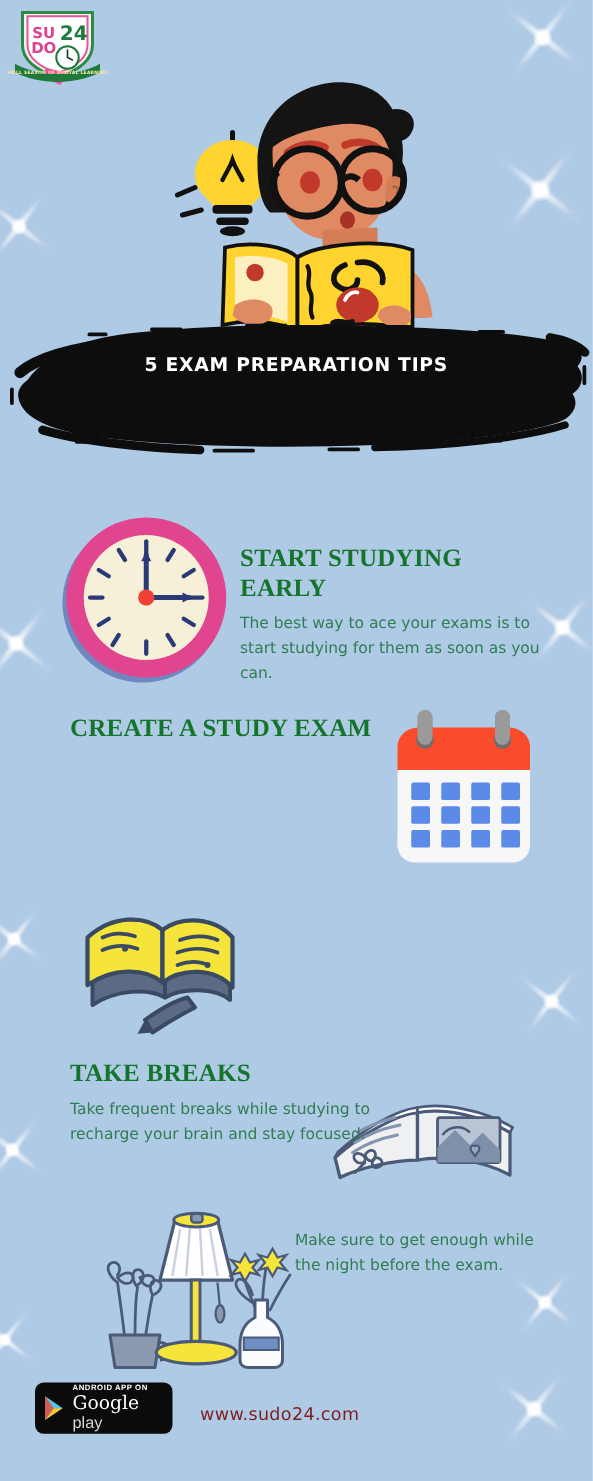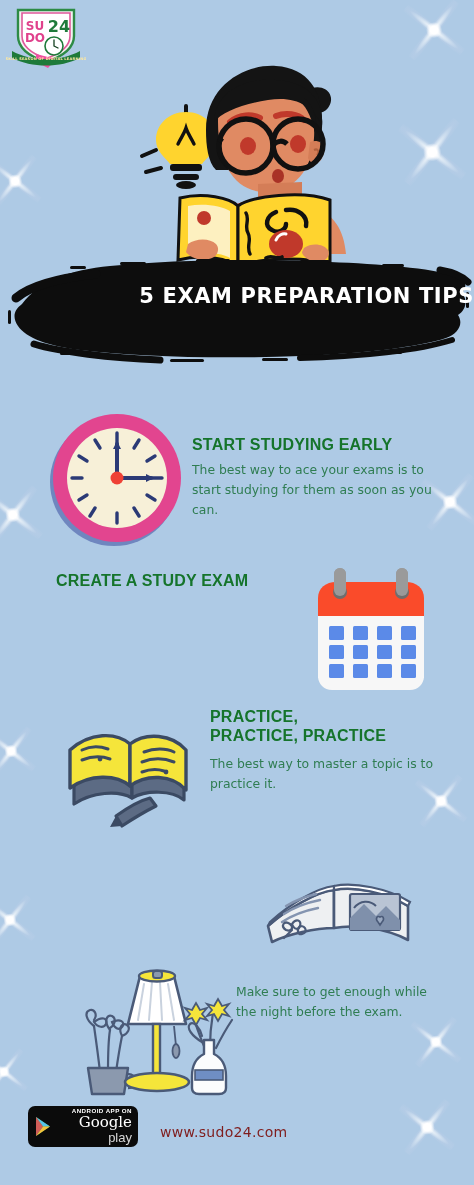--- a/index.html
+++ b/index.html
@@ -31,45 +31,45 @@
   .logo { position:absolute; left:6px; top:6px; width:80px; height:62px; }
 
   
   .hero { position:absolute; left:126px; top:58px; width:228px; height:225px; }
 
   
   .banner { position:absolute; left:0px; top:252px; width:474px; height:118px; }
   .banner svg { position:absolute; inset:0; }
   .banner .ttl {
     position:absolute; left:0; right:0; top:30px;
-    text-align:right; color:#ffffff;
+    text-align:center; color:#ffffff;
     font-family:"DejaVu Sans", sans-serif;
-    font-weight:700; font-size:21px; letter-spacing:.6px; line-height:1.42;
+    font-weight:700; font-size:15px; letter-spacing:.6px; line-height:1.42;
   }
   .banner .ttl span { display:block; }
 
   
   .tip { position:absolute; left:0; width:474px; }
   .tip .art { position:absolute; }
   .tip .txt { position:absolute; }
   .tip h3 {
-    font-family:Liberation Sans, sans-serif;
-    font-weight:700; font-size:16px; color:#15742b;
+    font-family:Liberation Serif, serif;
+    font-weight:700; font-size:20px; color:#15742b;
     letter-spacing:.2px; line-height:1.18; margin-bottom:5px;
   }
   .tip p {
     font-family:"DejaVu Sans", sans-serif;
     font-size:12.4px; color:#2f7d52; line-height:1.62; font-weight:400;
   }
 
   
   .gplay {
     position:absolute; left:28px; top:1106px; width:110px; height:41px;
     background:#0b0b0b; border-radius:7px;
-    display:flex; align-items:center; padding:12px 6px; gap:5px;text-align:right;
+    display:flex; align-items:center; padding:12px 6px; gap:5px;
   }
   .gplay .gtri { width:19px; height:21px; flex:0 0 auto; }
   .gplay .gtxt { line-height:1; }
   .gplay .gsmall {
     color:#ffffff; font-size:6.2px; font-weight:700; letter-spacing:.45px;
     font-family:"Liberation Sans", sans-serif; display:block; margin-bottom:1px;
   }
   .gplay .gbig {
     font-family:"DejaVu Serif", serif; font-size:15px; color:#fff; display:block;
   }
@@ -330,27 +330,20 @@
           <path d="M88 46 C98 42 110 42 118 46"></path>
           <path d="M86 56 C96 52 108 52 118 56"></path>
           <path d="M86 66 C94 63 102 63 108 65"></path>
         </g>
         <circle cx="44" cy="53" r="2.4" fill="#3b4a63"></circle>
         <circle cx="110" cy="66" r="2.4" fill="#3b4a63"></circle>
         <path d="M60 110 C74 100 86 94 94 92 L100 100 C92 104 78 112 66 120 Z" fill="#5c6b84" stroke="#3b4a63" stroke-width="3.2" stroke-linejoin="round"></path>
         <path d="M60 110 L66 120 L54 121 Z" fill="#3b4a63"></path>
       </svg>
     </div>
-    <div class="txt" style="left:210px;top:6px;width:240px;">
-      <h3>
-        <span>PRACTICE,</span><br>
-        <span>PRACTICE, PRACTICE</span>
-      </h3>
-      <p style="margin-top:8px;">The best way to master a topic is to practice it.</p>
-    </div>
   </div>
 
   <div class="tip" style="top:842px;height:135px;">
     <div class="art" style="left:258px;top:10px;width:160px;height:100px;">
       <svg viewBox="0 0 160 100" width="160" height="100">
         <path d="M10 74 C30 56 58 40 76 38 L76 76 C58 76 30 82 14 90 Z" fill="#eef0f2" stroke="#4a5a78" stroke-width="2.6" stroke-linejoin="round"></path>
         <path d="M76 38 C96 34 128 40 150 54 L150 88 C128 76 96 72 76 76 Z" fill="#eef0f2" stroke="#4a5a78" stroke-width="2.6" stroke-linejoin="round"></path>
         <path d="M12 70 C32 52 58 36 76 34 L76 38 C58 40 30 56 10 74 Z" fill="#ffffff" stroke="#4a5a78" stroke-width="2.2"></path>
         <path d="M76 34 C96 30 130 36 152 50 L150 54 C128 40 96 34 76 38 Z" fill="#ffffff" stroke="#4a5a78" stroke-width="2.2"></path>
         <g stroke="#8494b0" stroke-width="2.4" fill="none" stroke-linecap="round">
@@ -363,20 +356,24 @@
           <path d="M34 72 C38 66 44 68 42 74 C41 78 36 78 34 72 Z"></path>
           <path d="M42 74 C48 74 50 80 44 82 C40 83 38 78 42 74 Z"></path>
           <path d="M34 78 L26 86"></path>
         </g>
         <rect x="92" y="42" width="50" height="36" rx="2" fill="#b9c4d4" stroke="#4a5a78" stroke-width="2.2"></rect>
         <path d="M92 66 L106 52 L118 64 L128 54 L142 68 L142 78 L92 78 Z" fill="#7f90ab"></path>
         <path d="M96 56 C102 48 112 48 118 54" fill="none" stroke="#4a5a78" stroke-width="2"></path>
         <path d="M120 70 C117 67 119 63 122 65 C125 63 127 67 124 70 L122 73 Z" fill="#9aa9c0" stroke="#4a5a78" stroke-width="1.6"></path>
       </svg>
     </div>
+    <div class="txt" style="left:56px;top:6px;width:240px;">
+      <h3>TAKE BREAKS</h3>
+      <p>Take frequent breaks while studying to recharge your brain and stay focused.</p>
+    </div>
   </div>
 
   <div class="tip" style="top:962px;height:140px;">
     <div class="art" style="left:58px;top:0px;width:180px;height:135px;">
       <svg viewBox="0 0 180 135" width="180" height="135">
 
         <g stroke="#4a5a78" stroke-width="2.2" fill="none" stroke-linecap="round">
           <path d="M42 110 C40 92 38 78 36 64"></path>
           <path d="M50 110 C50 94 50 80 52 68"></path>
           <path d="M58 110 C60 96 62 84 64 74"></path>

